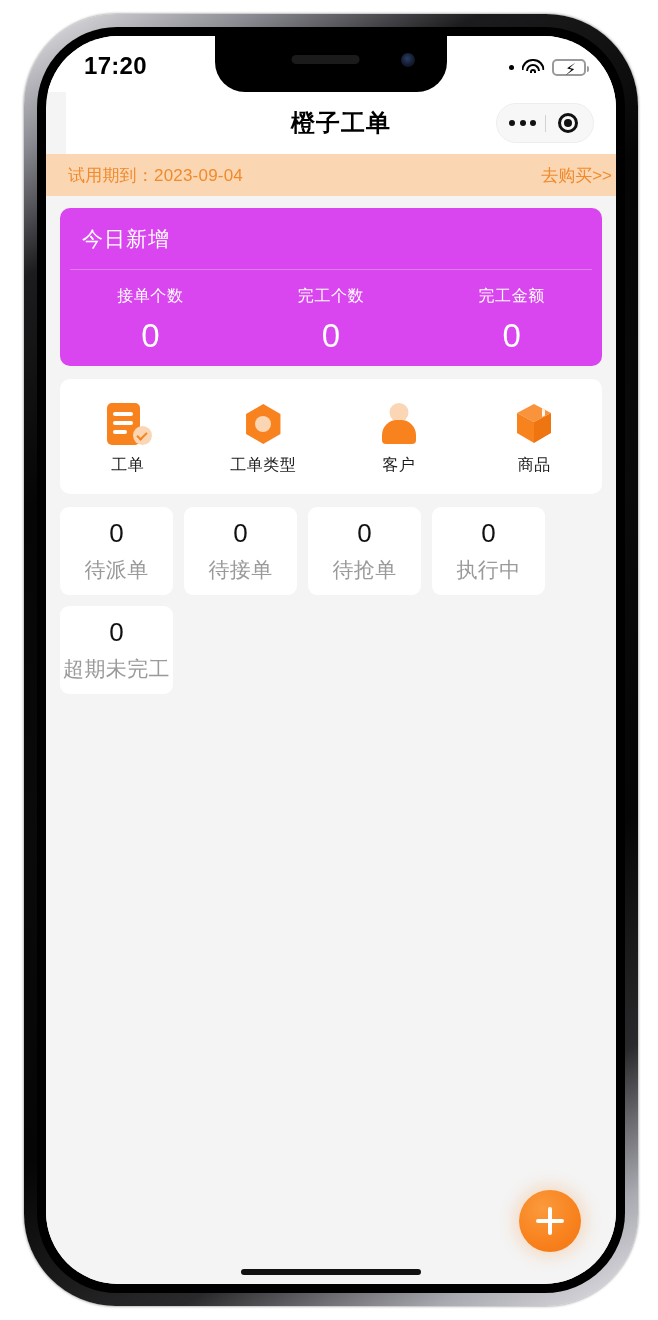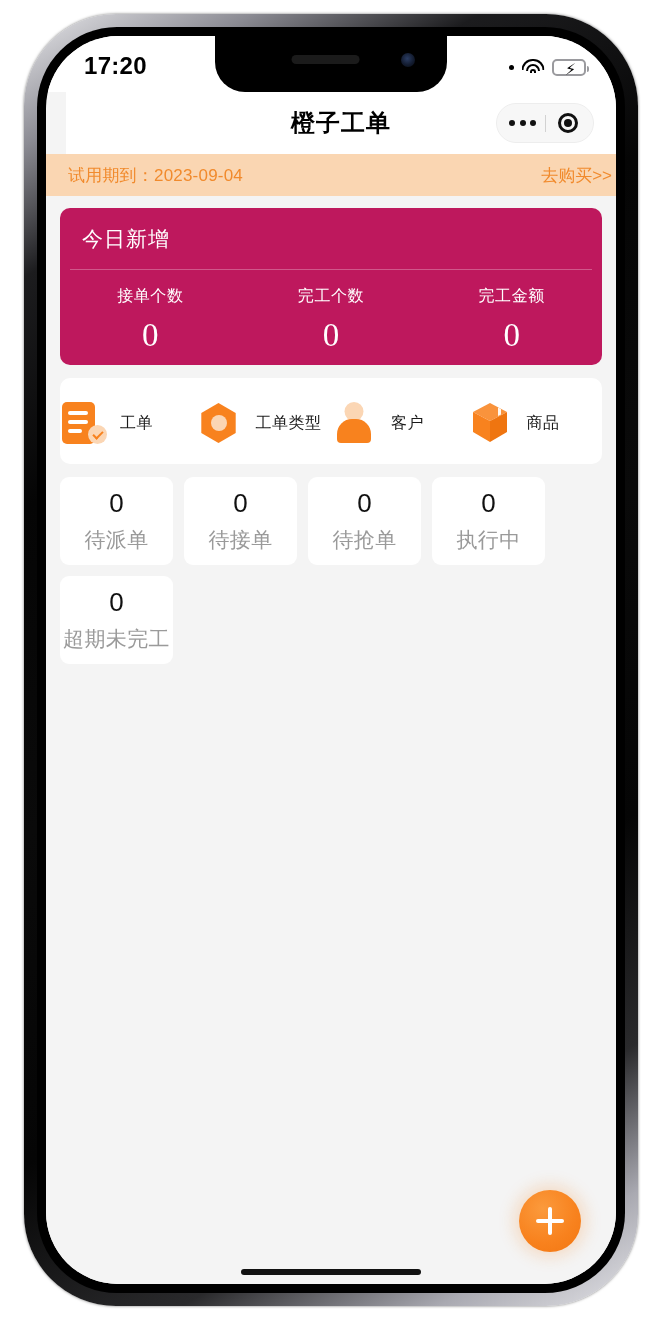--- a/index.html
+++ b/index.html
@@ -106,39 +106,38 @@
   #body-scroll {
     position:relative;
     height:calc(100% - 56px - 62px - 42px);
     background:#f4f4f4;
     overflow:hidden;
   }
 
   
   #stats-card {
     margin:12px 14px 0 14px;
-    background:#be185d;
+    background:#d946ef;
     border-radius:10px;
     overflow:hidden;
-    font-family:Liberation Serif, serif;
   }
   #stats-title { font-size:21px; color:#fff; padding:17px 0 16px 22px; letter-spacing:1px; }
   #stats-sep { height:1px; background:rgba(255,255,255,.28); margin:0 10px; }
   #stats-row { display:flex; padding:16px 0 11px 0; }
   .stat-col { flex:1; text-align:center; }
   .stat-label { font-size:16px; color:#fff; letter-spacing:.6px; }
   .stat-value { font-size:33px; color:#fff; margin-top:10px; font-weight:300; }
 
   
   #icon-card {
     margin:13px 14px 0 14px;
     background:#fff; border-radius:10px;
     display:flex; padding:22px 0 18px 0;
   }
-  .icon-cell { flex:1; display:flex; flex-direction:row; align-items:center; gap:14px; }
+  .icon-cell { flex:1; display:flex; flex-direction:column; align-items:center; gap:8px; }
   .icon-box { width:46px; height:46px; position:relative; }
   .icon-label { font-size:16px; color:#1a1a1a; letter-spacing:.5px; }
 
   
   .ic-doc { width:33px; height:42px; background:#f8821e; border-radius:5px; position:absolute; left:2px; top:2px; }
   .ic-doc .ln { position:absolute; left:6px; height:3.5px; background:#fff; border-radius:2px; }
   .ic-doc .ln:nth-child(1){ top:9px; width:20px; }
   .ic-doc .ln:nth-child(2){ top:18px; width:20px; }
   .ic-doc .ln:nth-child(3){ top:27px; width:14px; }
   .ic-badge { position:absolute; right:-1px; bottom:2px; width:19px; height:19px; border-radius:50%;

